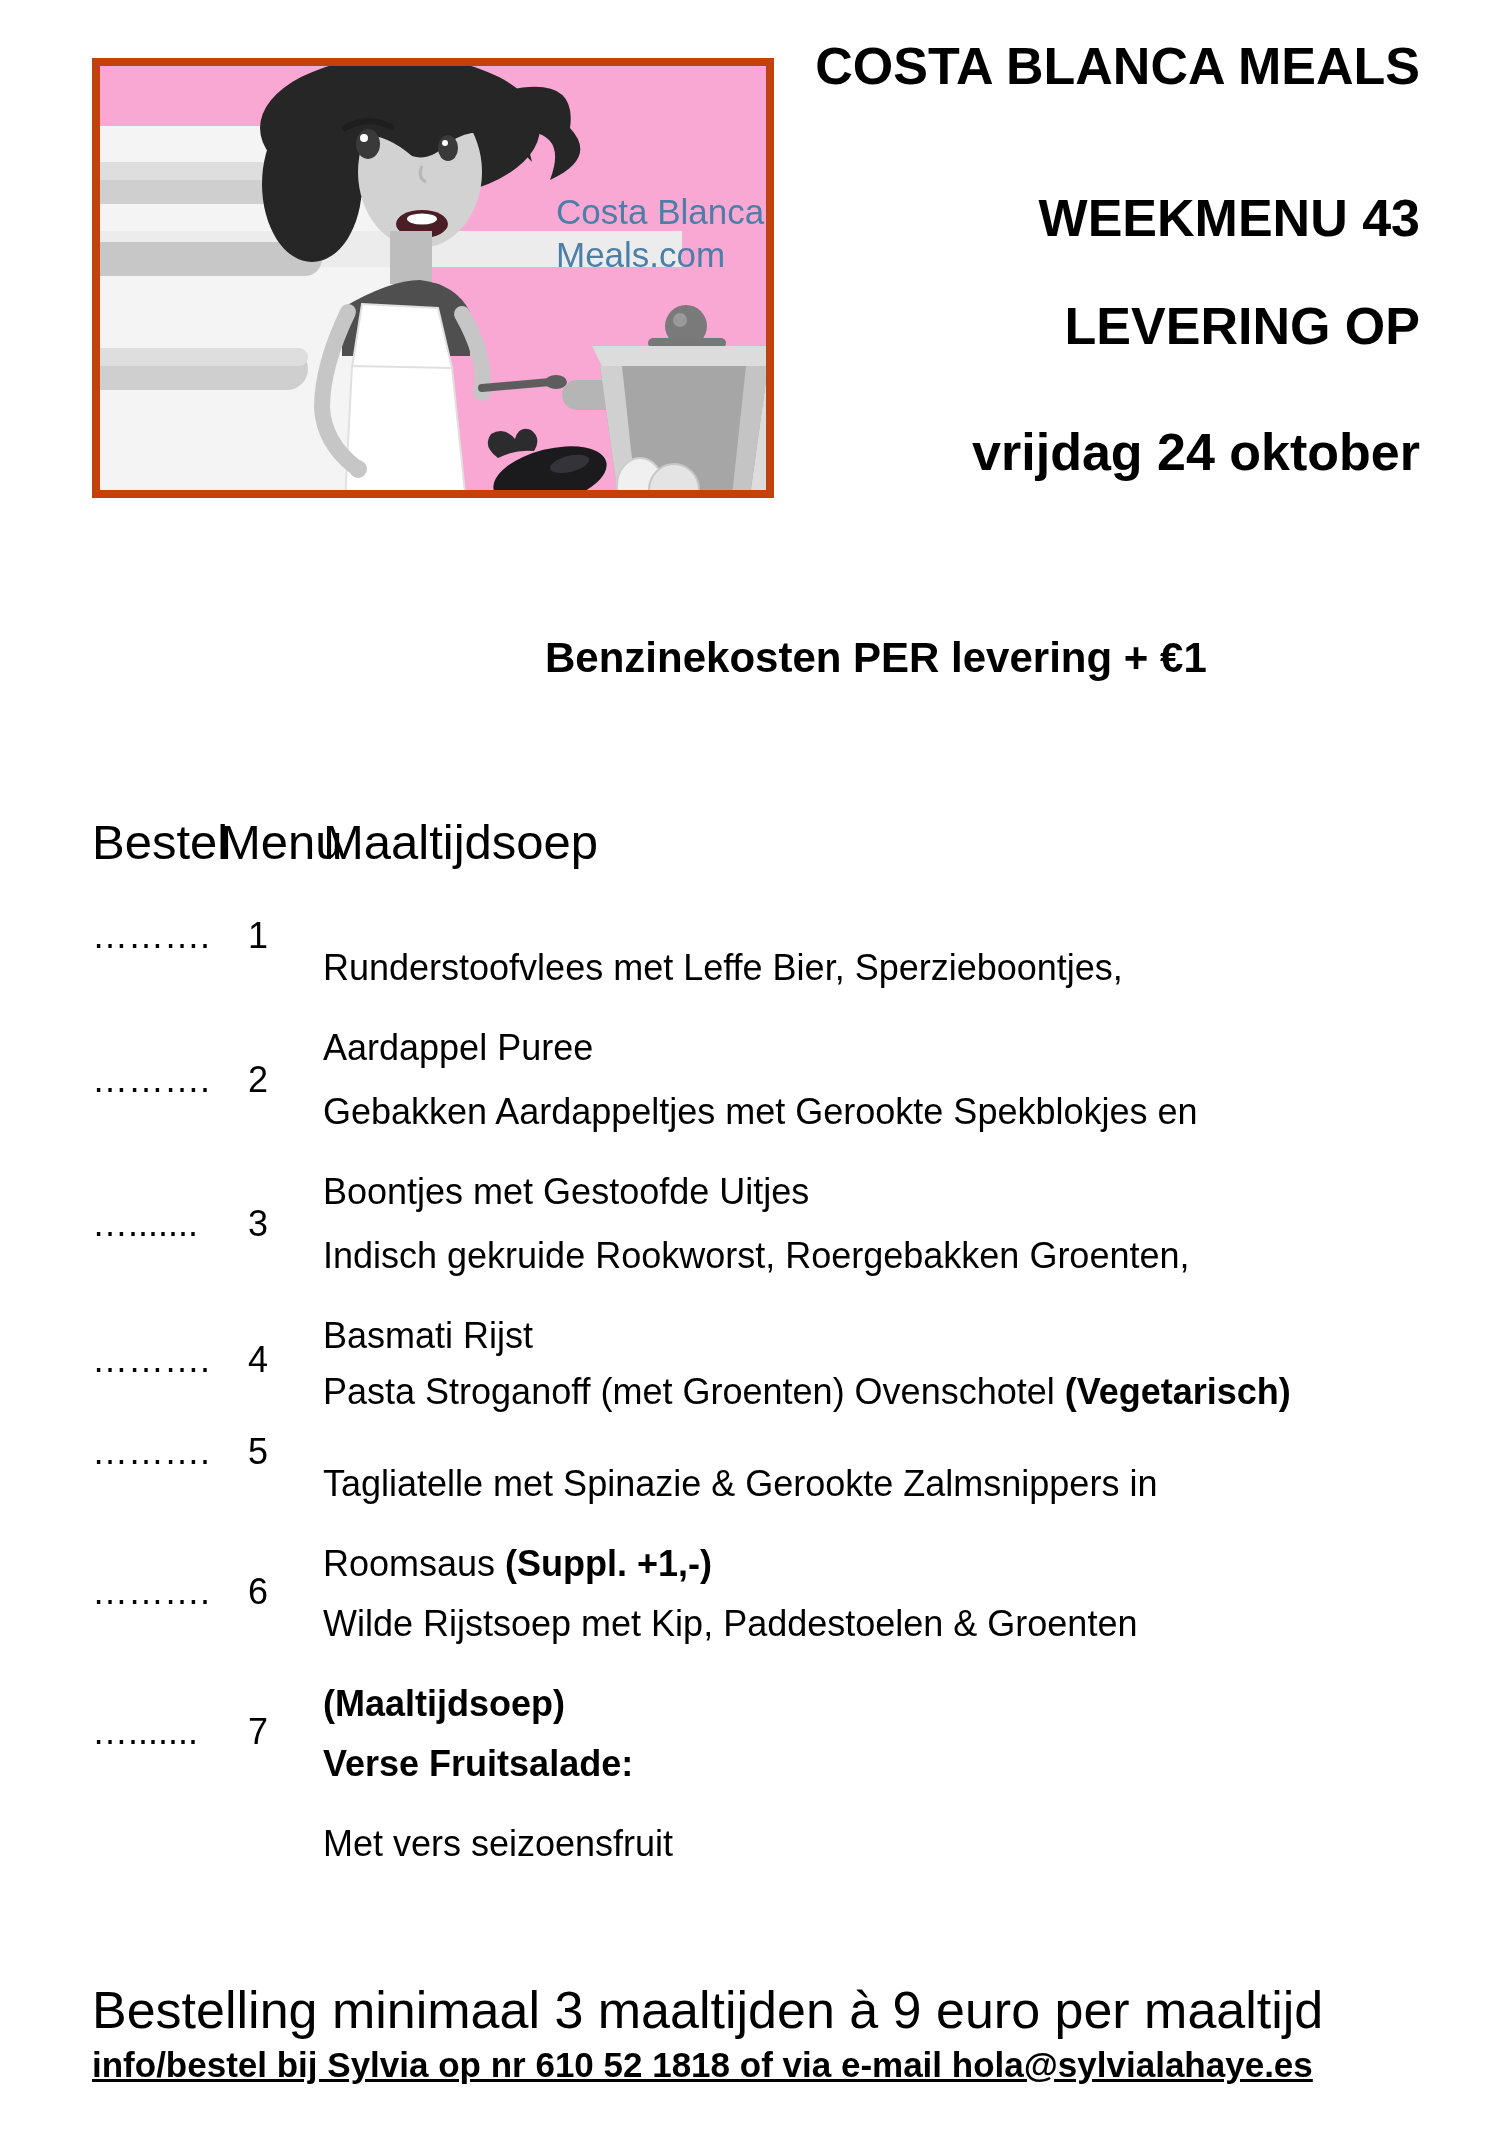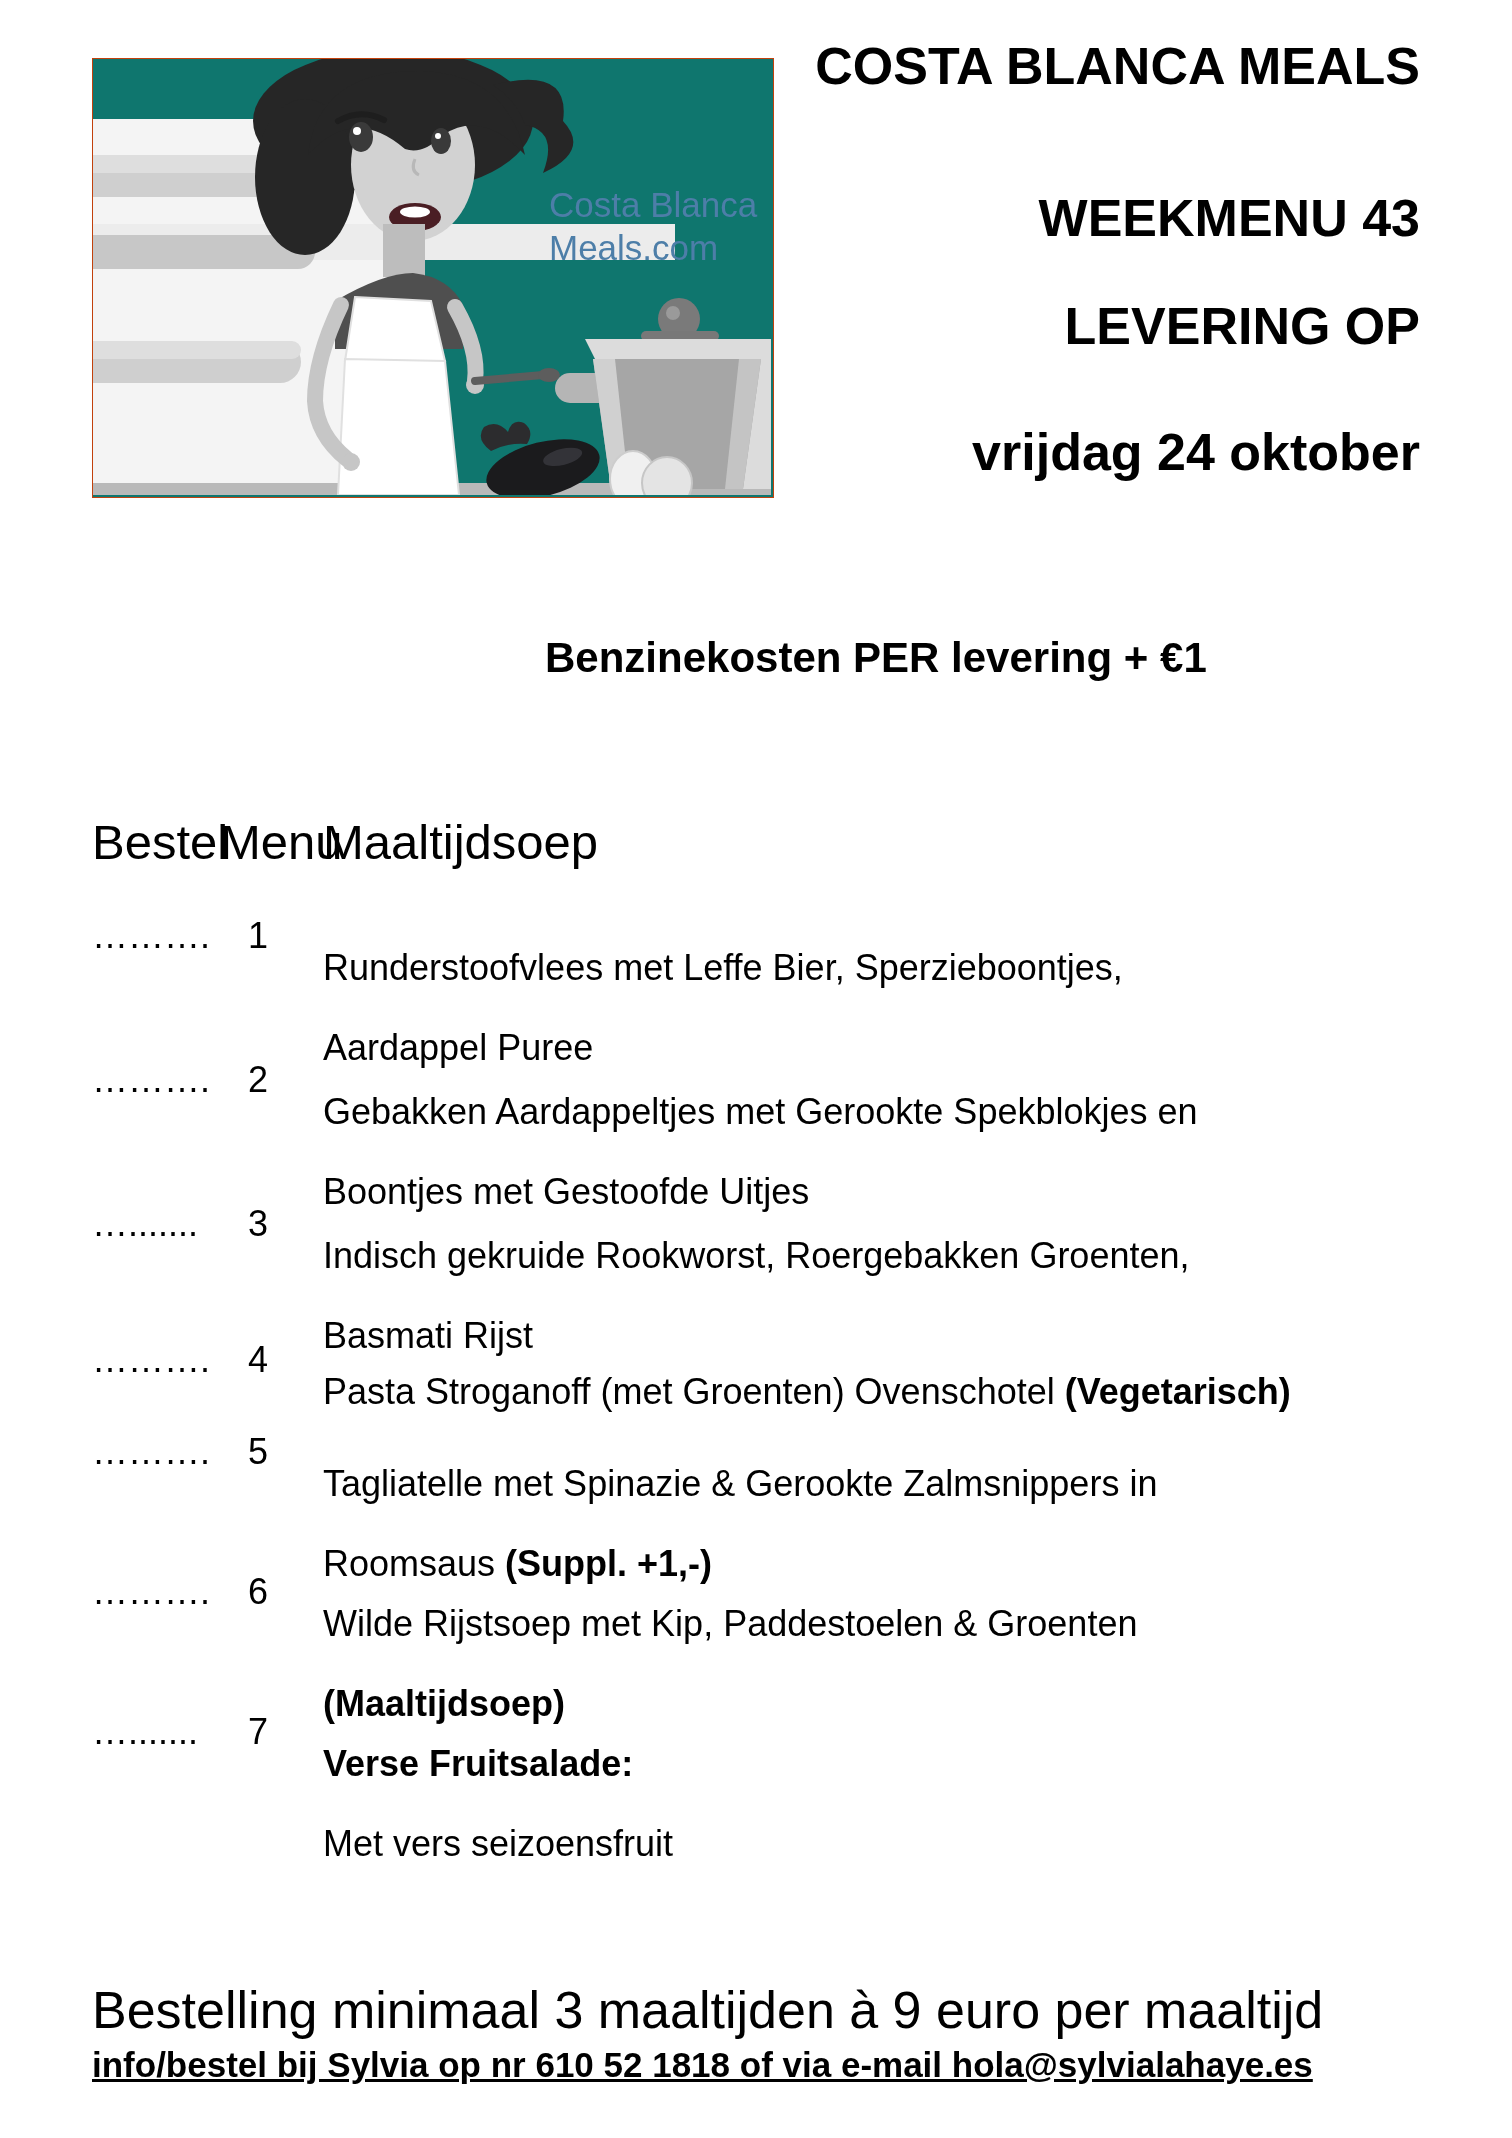--- a/index.html
+++ b/index.html
@@ -4,21 +4,21 @@
 <style>
   html,body{margin:0;padding:0;background:#e8e8e8;}
   .page{
     position:relative; width:1512px; height:2138px; background:#ffffff;
     font-family:"Liberation Sans","DejaVu Sans",sans-serif; color:#000;
     overflow:hidden; margin:0 auto;
   }
   
   .logo-box{
     position:absolute; left:92px; top:58px; width:682px; height:440px;
-    border:1px solid #c2410c; box-sizing:border-box; background:#0f766e; overflow:hidden;
+    border:8px solid #c2410c; box-sizing:border-box; background:#f9a8d4; overflow:hidden;
   }
   .logo-box svg{display:block;}
   
   .h-line{
     position:absolute; right:92px; font-weight:bold; font-size:52px;
     line-height:56px; white-space:nowrap;
   }
   .h-title{top:38px;}
   .h-week{top:166px;margin-top:24px;}
   .h-delivery{top:298px;}

